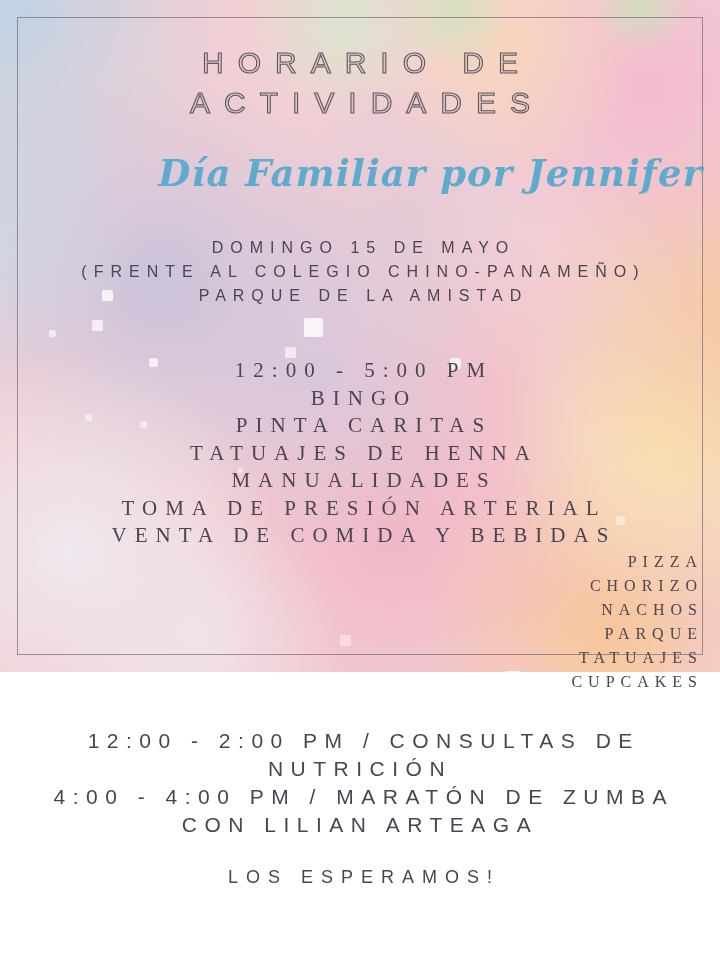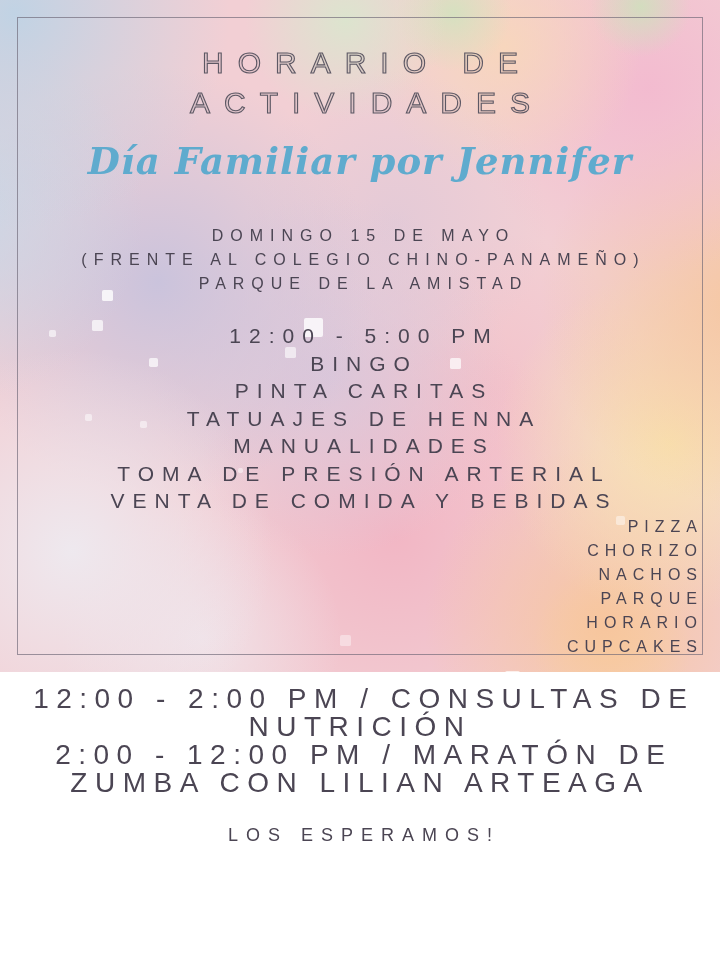--- a/index.html
+++ b/index.html
@@ -92,58 +92,60 @@
     font-size: 30px;
     font-weight: 400;
     line-height: 40px;
     letter-spacing: 14px;
     text-indent: 14px;
     color: rgba(93,88,100,0.10);
     -webkit-text-stroke: 1.1px #5d5864;
   }
 
   .subtitle {
-    margin-top: 16px;
+    margin-top: 28px;
     font-family: "DejaVu Serif", serif;
     font-style: italic;
     font-weight: bold;
     font-size: 37px;
     line-height: 44px;
     letter-spacing: 1px;
     color: #5fabce;
+    text-align: right;
   }
 
   .event-info {
     margin-top: 41px;
     font-size: 16px;
     line-height: 24px;
     letter-spacing: 7px;
     text-indent: 7px;
     font-weight: 400;
   }
 
   .main-schedule {
-    margin-top: 26px;
+    margin-top: 49px;
     font-size: 21px;
     line-height: 27.5px;
     letter-spacing: 8px;
     text-indent: 8px;
+    font-family: Liberation Serif, serif;
   }
 
   .food-list {
     font-size: 16px;
     line-height: 24px;
     letter-spacing: 6px;
     text-indent: 6px;
     text-align: right;
   }
 
   .timed-events {
-    margin-top: 26px;
-    font-size: 28px;
+    margin-top: 33px;
+    font-size: 21px;
     line-height: 28px;
     letter-spacing: 7.5px;
     text-indent: 7.5px;
     padding: 0 8px;
   }
 
   .closing {
     margin-top: 28px;
     font-size: 18px;
     letter-spacing: 8px;
@@ -178,26 +180,26 @@
       <div>PINTA CARITAS</div>
       <div>TATUAJES DE HENNA</div>
       <div>MANUALIDADES</div>
       <div>TOMA DE PRESIÓN ARTERIAL</div>
       <div>VENTA DE COMIDA Y BEBIDAS</div>
       <div class="food-list">
         <div>PIZZA</div>
         <div>CHORIZO</div>
         <div>NACHOS</div>
         <div>PARQUE</div>
-        <div>HORARIO</div>
+        <div>TATUAJES</div>
         <div>CUPCAKES</div>
       </div>
     </div>
 
     <div class="timed-events">
       <div>12:00 - 2:00 PM / CONSULTAS DE NUTRICIÓN</div>
-      <div>2:00 - 12:00 PM / MARATÓN DE ZUMBA CON LILIAN ARTEAGA</div>
+      <div>4:00 - 4:00 PM / MARATÓN DE ZUMBA CON LILIAN ARTEAGA</div>
     </div>
 
     <div class="closing">LOS ESPERAMOS!</div>
 
   </div>
 </div>
 
 </body></html>

